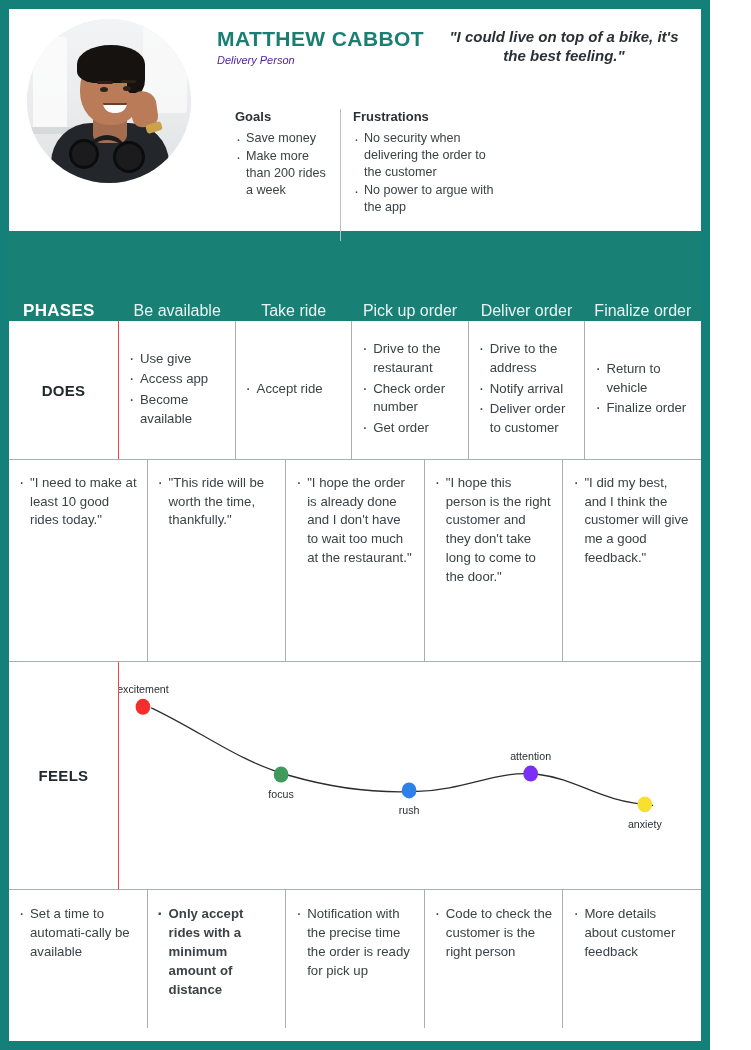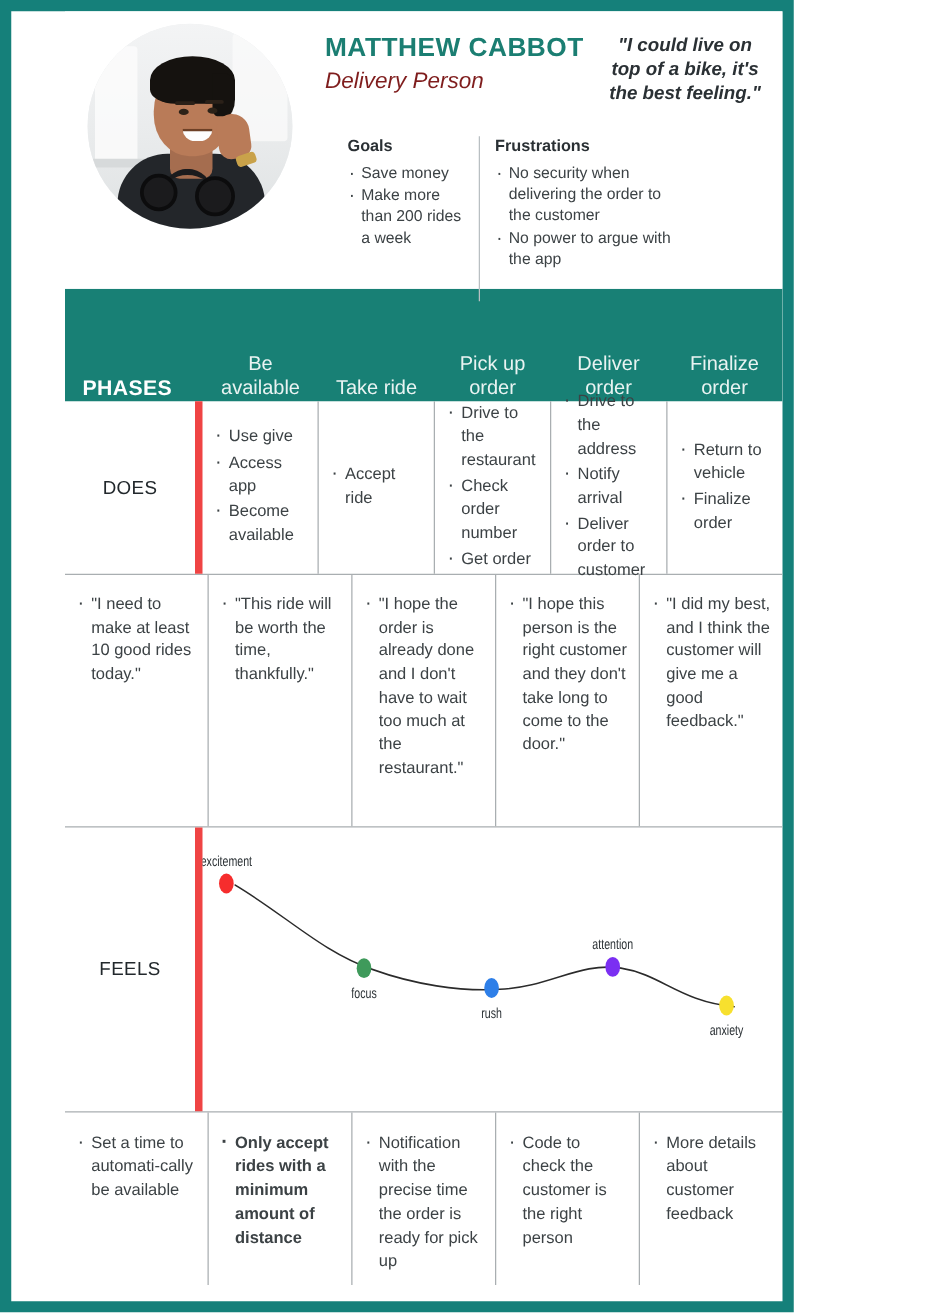--- a/index.html
+++ b/index.html
@@ -3,25 +3,24 @@
 <meta charset="utf-8">
 <style>
   * { box-sizing: border-box; margin: 0; padding: 0; }
   html, body {
     width: 751px; height: 1050px;
     background: #ffffff;
     font-family: "Liberation Sans", sans-serif;
   }
   #page {
     position: relative;
-    width: 635px; height: 1050px;
+    width: 710px; height: 1050px;
     background: #ffffff;
     border: 9px solid #15807A;
     overflow: hidden;
-    padding-left: 43px;
   }
 
   
   .persona {
     position: relative;
     height: 222px;
     background: #ffffff;
     display: flex;
     align-items: flex-start;
   }
@@ -80,21 +79,21 @@
       background:#c9a24a; border-radius:3px; transform:rotate(-18deg);}
 
   .persona-text { flex: 1; padding: 18px 12px 0 8px; }
   .persona-top { display: flex; align-items: flex-start; }
   .name-block { width: 222px; flex: 0 0 222px; }
   .p-name {
     color: #1b7e72; font-size: 21px; font-weight: bold;
     letter-spacing: .4px; line-height: 1.1;
   }
   .p-role {
-    color: #7f1d1d; font-size: 18px; font-style: italic;
+    color: #4c1d95; font-size: 11px; font-style: italic;
     margin-top: 4px;
   }
   .p-quote {
     flex: 1; text-align: center; font-style: italic; font-weight: bold;
     color: #2a3034; font-size: 15px; line-height: 1.28; padding: 0 4px;
   }
   .gf-row { display: flex; margin-top: 22px; padding-left: 214px; }
   .gf-col { padding: 0 12px; }
   .gf-goals { width: 118px; flex: 0 0 118px; border-right: 1px solid #b9bfc2; min-height:132px;}
   .gf-frus  { width: 170px; flex: 0 0 170px; }
@@ -120,22 +119,22 @@
   .ph-cell {
     flex: 1; color: #e9f3f2; font-size: 16px; text-align: center;
     line-height: 1.22; padding: 0 4px;
   }
 
   
   .row { display: flex; border-bottom: 1px solid #a9aeb1; }
   .row:last-child { border-bottom: none; }
   .row-label {
     width: 110px; flex: 0 0 110px; display: flex; align-items: center;
-    justify-content: center; font-size: 15px; font-weight: normal;
-    color: #22282c; border-right: 6px solid #ef4444; letter-spacing: .3px;
+    justify-content: center; font-size: 15px; font-weight: bold;
+    color: #22282c; border-right: 1px solid #ef4444; letter-spacing: .3px;
   }
   .cells { flex: 1; display: flex; }
   .cell {
     flex: 1; border-right: 1px solid #a9aeb1; padding: 14px 9px 14px 9px;
     display: flex; align-items: center;
   }
   .cell:last-child { border-right: none; }
   ul.cl { list-style: none; width: 100%; }
   ul.cl li {
     position: relative; padding-left: 12px; font-size: 13.2px;

